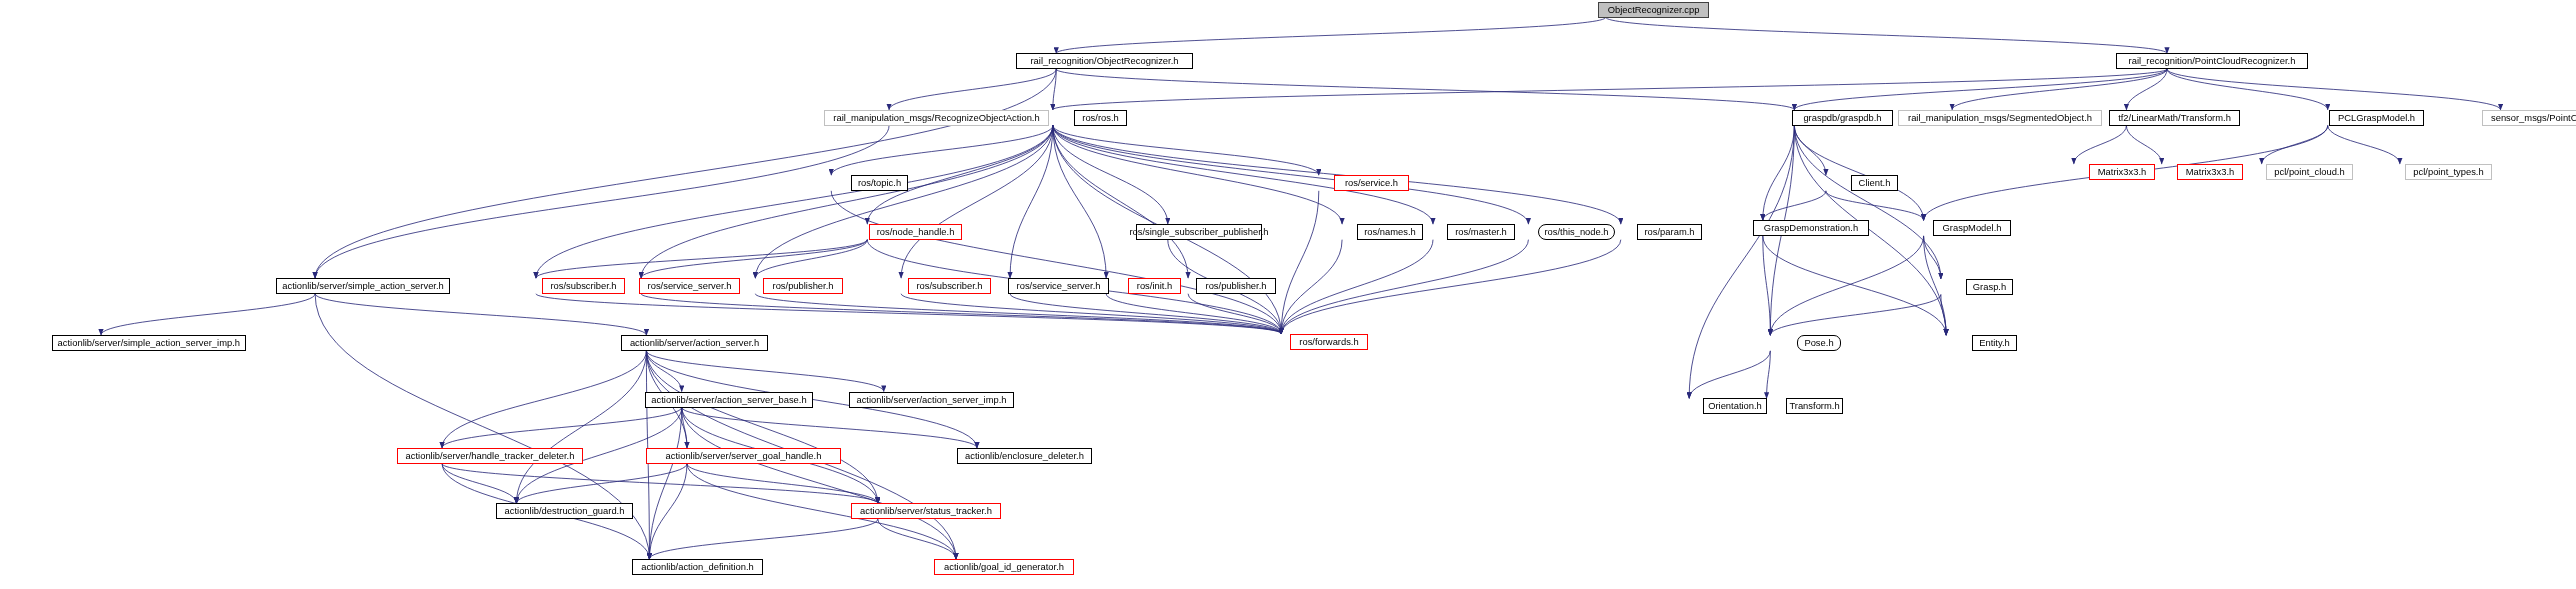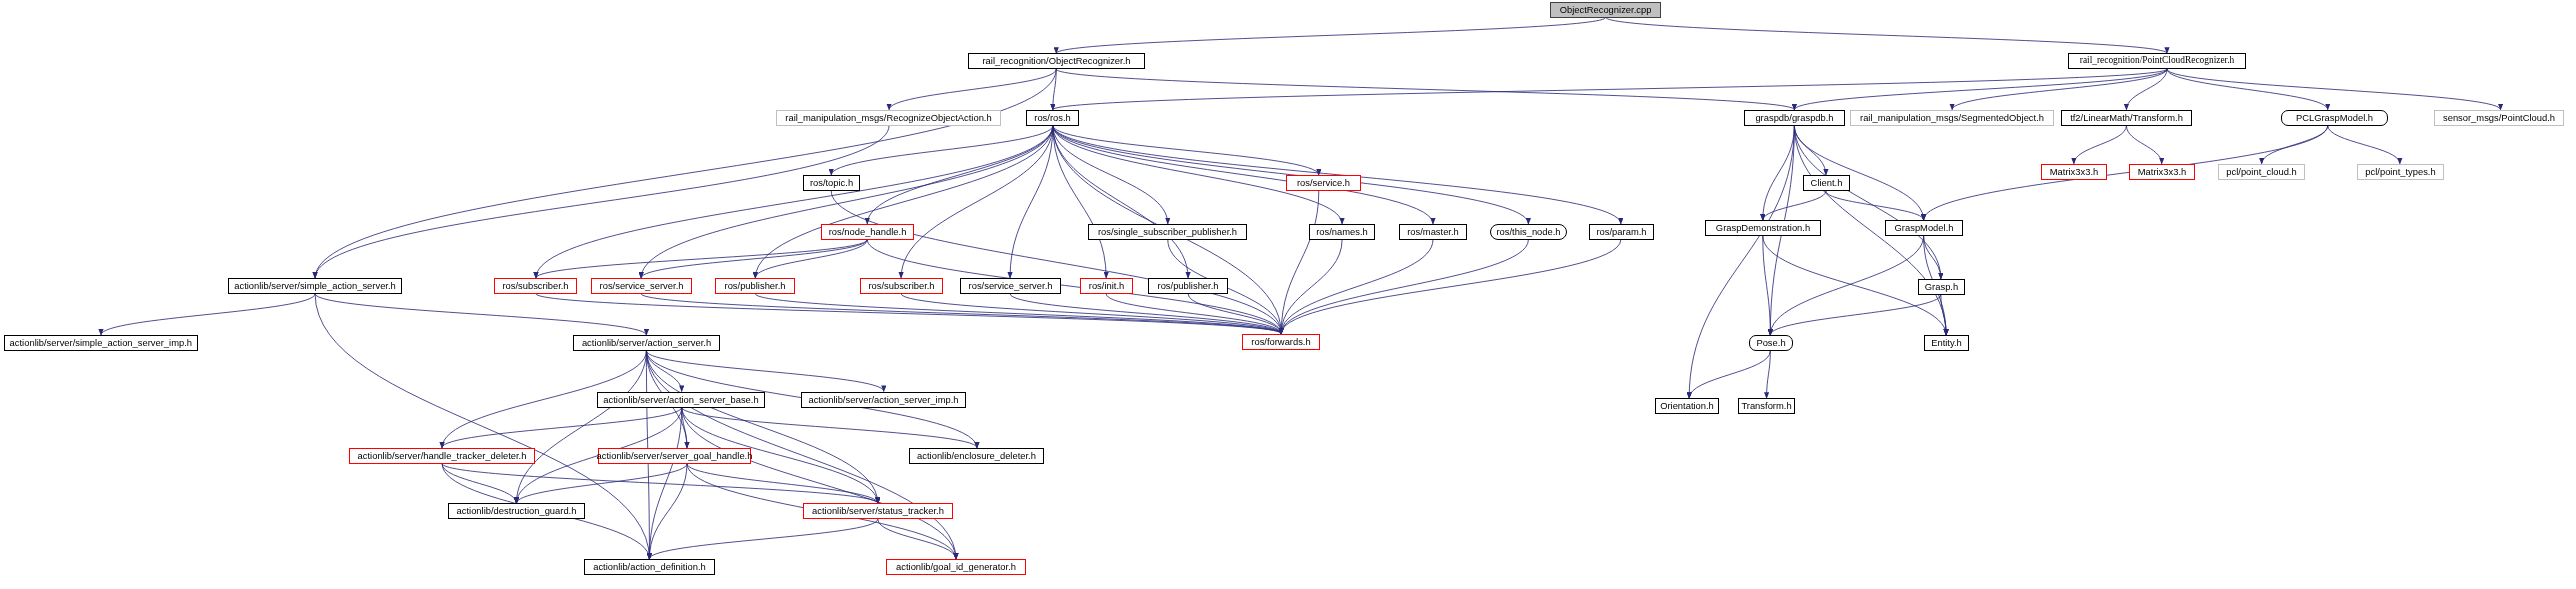--- a/index.html
+++ b/index.html
@@ -2,21 +2,21 @@
 <html style="font-size:12px"><head>
 <meta charset="utf-8">
 <style>
   html,body{margin:0;padding:0;background:#ffffff;}
   #canvas{position:relative;width:2576px;height:589px;background:#ffffff;
           font-family:"Liberation Sans", sans-serif;overflow:hidden;}
   svg.edges{position:absolute;left:0;top:0;width:2576px;height:589px;pointer-events:none;}
   .node{position:absolute;box-sizing:border-box;background:#ffffff;
         border:0.8px solid #000000;display:flex;align-items:center;justify-content:center;
         white-space:nowrap;color:#000000;font-size:9.4px;line-height:1;
-        padding:0 14px;height:16px;}
+        padding:0 14px;height:16px;margin-left:48px;}
   .node.root{background:#c0c0c0;border:0.8px solid #404040;}
   .node.red{border:0.8px solid #ff0000;}
   .node.grey{border:0.8px solid #c0c0c0;}
   .node-label{pointer-events:none;}
 </style>
 </head>
 <body>
 
 <div id="canvas">
   <svg class="edges" viewBox="0 0 3428 784" xmlns="http://www.w3.org/2000/svg">
@@ -126,39 +126,39 @@
         <path d="M1168,691 C1168,714.85 1272,720.15 1272,744" fill="none" stroke="#29297a" stroke-width="1.1" marker-end="url(#ah)"></path>
       </g>
   </svg>
   <div id="node-group">
       <div class="node root" style="left: 1550px; top: 1.5px; width: 111px;">
         <span class="node-label">ObjectRecognizer.cpp</span>
       </div>
       <div class="node" style="left: 968px; top: 53px; width: 177px;">
         <span class="node-label">rail_recognition/ObjectRecognizer.h</span>
       </div>
-      <div class="node" style="left: 2068px; top: 53px; width: 178px; font-family: Liberation Serif, serif;">
+      <div class="node" style="left: 2068px; top: 53px; width: 192px;">
         <span class="node-label">rail_recognition/PointCloudRecognizer.h</span>
       </div>
       <div class="node grey" style="left: 776px; top: 110px; width: 225px;">
         <span class="node-label">rail_manipulation_msgs/RecognizeObjectAction.h</span>
       </div>
       <div class="node" style="left: 1026px; top: 110px; width: 53px;">
         <span class="node-label">ros/ros.h</span>
       </div>
       <div class="node" style="left: 1744px; top: 110px; width: 101px;">
         <span class="node-label">graspdb/graspdb.h</span>
       </div>
       <div class="node grey" style="left: 1850px; top: 110px; width: 204px;">
         <span class="node-label">rail_manipulation_msgs/SegmentedObject.h</span>
       </div>
       <div class="node" style="left: 2061px; top: 110px; width: 131px;">
         <span class="node-label">tf2/LinearMath/Transform.h</span>
       </div>
-      <div class="node" style="left: 2281px; top: 110px; width: 107px; border-radius: 7px;">
+      <div class="node" style="left: 2281px; top: 110px; width: 95px;">
         <span class="node-label">PCLGraspModel.h</span>
       </div>
       <div class="node grey" style="left: 2434px; top: 110px; width: 130px;">
         <span class="node-label">sensor_msgs/PointCloud.h</span>
       </div>
       <div class="node" style="left: 803px; top: 175px; width: 57px;">
         <span class="node-label">ros/topic.h</span>
       </div>
       <div class="node red" style="left: 1286px; top: 175px; width: 75px;">
         <span class="node-label">ros/service.h</span>
@@ -174,21 +174,21 @@
       </div>
       <div class="node grey" style="left: 2218px; top: 164px; width: 87px;">
         <span class="node-label">pcl/point_cloud.h</span>
       </div>
       <div class="node grey" style="left: 2357px; top: 164px; width: 87px;">
         <span class="node-label">pcl/point_types.h</span>
       </div>
       <div class="node red" style="left: 821px; top: 224px; width: 93px;">
         <span class="node-label">ros/node_handle.h</span>
       </div>
-      <div class="node" style="left: 1088px; top: 224px; width: 159px;">
+      <div class="node" style="left: 1088px; top: 224px; width: 126px;">
         <span class="node-label">ros/single_subscriber_publisher.h</span>
       </div>
       <div class="node" style="left: 1309px; top: 224px; width: 66px;">
         <span class="node-label">ros/names.h</span>
       </div>
       <div class="node" style="left: 1399px; top: 224px; width: 68px;">
         <span class="node-label">ros/master.h</span>
       </div>
       <div class="node" style="left: 1490px; top: 224px; width: 77px; border-radius: 8px;">
         <span class="node-label">ros/this_node.h</span>
@@ -252,21 +252,21 @@
       </div>
       <div class="node" style="left: 1655px; top: 398px; width: 64px;">
         <span class="node-label">Orientation.h</span>
       </div>
       <div class="node" style="left: 1738px; top: 398px; width: 57px;">
         <span class="node-label">Transform.h</span>
       </div>
       <div class="node red" style="left: 349px; top: 448px; width: 186px;">
         <span class="node-label">actionlib/server/handle_tracker_deleter.h</span>
       </div>
-      <div class="node red" style="left: 598px; top: 448px; width: 153px;">
+      <div class="node red" style="left: 598px; top: 448px; width: 195px;">
         <span class="node-label">actionlib/server/server_goal_handle.h</span>
       </div>
       <div class="node" style="left: 909px; top: 448px; width: 135px;">
         <span class="node-label">actionlib/enclosure_deleter.h</span>
       </div>
       <div class="node" style="left: 448px; top: 503px; width: 137px; text-align: right;">
         <span class="node-label">actionlib/destruction_guard.h</span>
       </div>
       <div class="node red" style="left: 803px; top: 503px; width: 150px;">
         <span class="node-label">actionlib/server/status_tracker.h</span>

